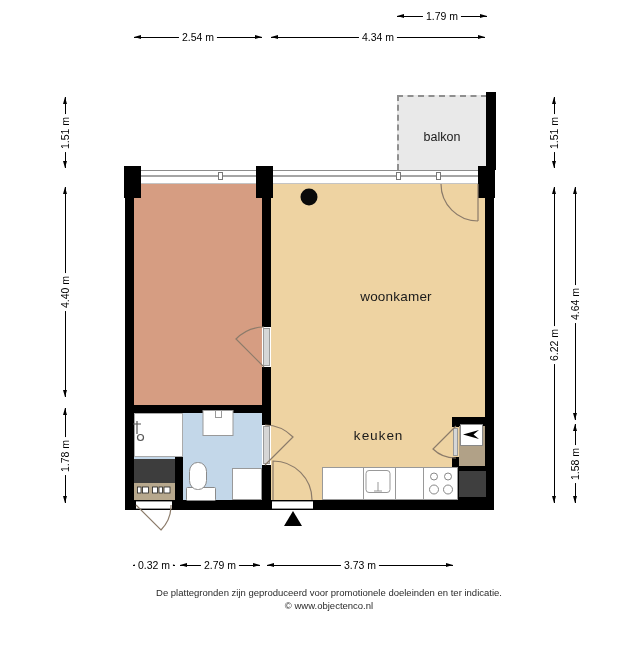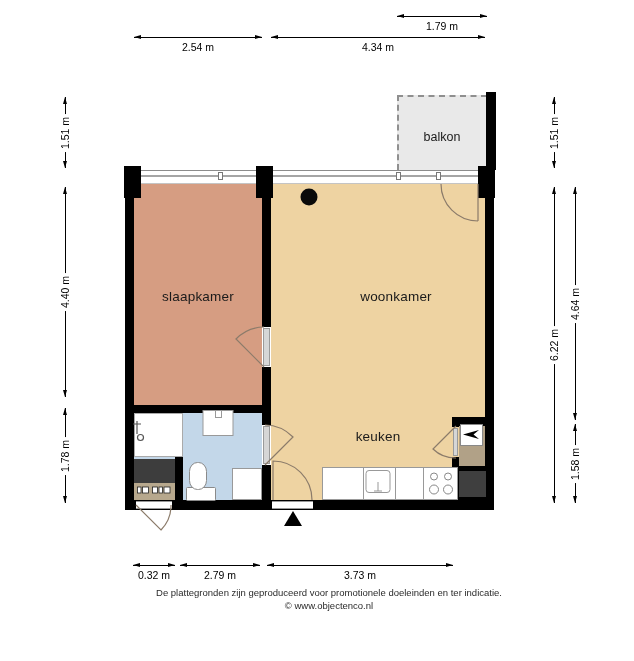--- a/index.html
+++ b/index.html
@@ -48,21 +48,21 @@
   .hdim{position:absolute;height:0;}
   .hdim .ln{position:absolute;left:0;right:0;top:0;border-top:1px solid #000;}
   .vdim{position:absolute;width:0;}
   .vdim .ln{position:absolute;top:0;bottom:0;left:0;border-left:1px solid #000;}
   .ah{position:absolute;width:0;height:0;}
   .ah.l{left:0;top:-2px;border-top:2.5px solid transparent;border-bottom:2.5px solid transparent;border-right:7px solid #000;}
   .ah.r{right:0;top:-2px;border-top:2.5px solid transparent;border-bottom:2.5px solid transparent;border-left:7px solid #000;}
   .ah.u{top:0;left:-2px;border-left:2.5px solid transparent;border-right:2.5px solid transparent;border-bottom:7px solid #000;}
   .ah.d{bottom:0;left:-2px;border-left:2.5px solid transparent;border-right:2.5px solid transparent;border-top:7px solid #000;}
   .hdim .lb{position:absolute;left:50%;top:0;transform:translate(-50%,-50%);background:#fff;
-            padding:0 3px;font-size:10.5px;white-space:nowrap;color:#000;margin-top:10px;}
+            padding:0 3px;font-size:10.5px;white-space:nowrap;color:#000;}
   .vdim .lb{position:absolute;top:50%;left:0;transform:translate(-50%,-50%) rotate(-90deg);background:#fff;
             padding:0 3px;font-size:10.5px;white-space:nowrap;color:#000;}
 
   
   .footer{position:absolute;left:0;top:587px;width:634px;text-align:center;
           font-size:9.5px;line-height:12.5px;color:#2a2a2a;padding-left:12px;}
 
   svg.overlay{position:absolute;left:0;top:0;pointer-events:none;}
 </style>
 </head>
@@ -157,23 +157,22 @@
       <rect x="142.5" y="487" width="6" height="6"></rect>
       <rect x="152.5" y="487" width="5" height="6"></rect>
       <rect x="159" y="487" width="3.5" height="6"></rect>
       <rect x="164" y="487" width="6" height="6"></rect>
     </g>
     <circle cx="309" cy="197" r="8.5" fill="#0a0a0a"></circle>
     <path d="M293,511 L284,526 L302,526 Z" fill="#000"></path>
   </svg>
 
   <div class="balkonlabel" style="left:397px;top:130px;width:90px;">balkon</div>
-  <div class="roomlabel" style="left:134px;top:289px;width:128px;">slaapkamer</div>
   <div class="roomlabel" style="left:271px;top:289px;width:250px;">woonkamer</div>
-  <div class="roomlabel" style="left:271px;top:429px;width:214px;">keuken</div>
+  <div class="roomlabel" style="left:271px;top:429px;width:214px;font-family:Liberation Mono, monospace;">keuken</div>
 
   <div class="hdim" style="left:397px;top:16px;width:90px;">
     <div class="ln"></div>
       <span class="ah l"></span>
       <span class="ah r"></span>
     <span class="lb">1.79 m</span>
   </div>
   <div class="hdim" style="left:134px;top:37px;width:128px;">
     <div class="ln"></div>
       <span class="ah l"></span>

